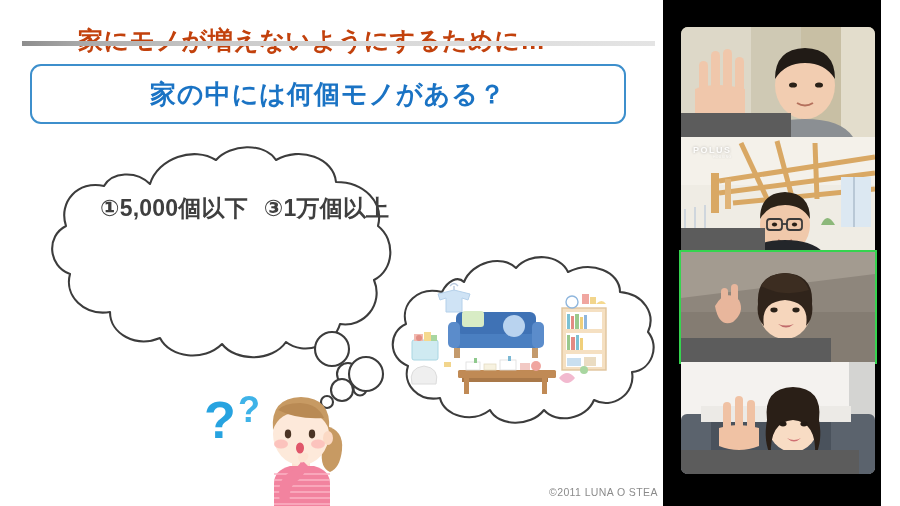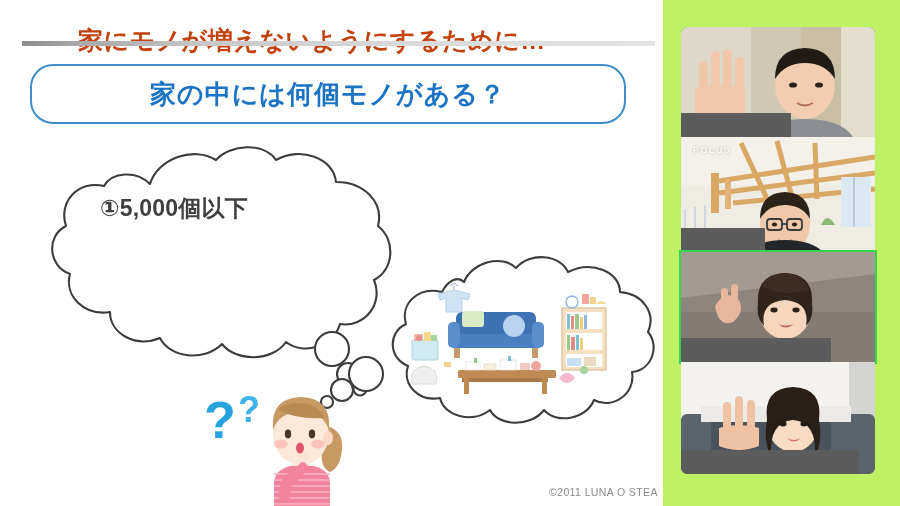--- a/index.html
+++ b/index.html
@@ -18,21 +18,21 @@
     font-size:25px;font-weight:700;color:#c2410c;
     letter-spacing:.5px;white-space:nowrap;
   }
   #title-rule{
     position:absolute;left:22px;top:41px;width:633px;height:5px;
     background:linear-gradient(to right,#8d8d8d 0%,#a8a8a8 9%,#c9c9c9 30%,#d9d9d9 60%,#e4e4e4 100%);
   }
 
   #question-box{
     position:absolute;left:30px;top:64px;width:596px;height:60px;
-    border:2.5px solid #3d8fcc;border-radius:23px;background:#fff;
+    border:2.5px solid #3d8fcc;border-radius:11px;background:#fff;
     display:flex;align-items:center;justify-content:center;box-sizing:border-box;
   }
   #question-text{
     font-size:26px;font-weight:700;color:#1a73c4;letter-spacing:1px;white-space:nowrap;
   }
 
   
   #cloud-left{position:absolute;left:18px;top:136px;width:380px;height:270px;}
   #cloud-left svg{display:block;}
   #options{
@@ -53,21 +53,21 @@
   #girl{position:absolute;left:248px;top:382px;width:112px;height:124px;}
   #qmarks{position:absolute;left:202px;top:386px;width:80px;height:80px;}
 
   #copyright{
     position:absolute;left:549px;top:486px;
     font-size:10.5px;color:#8b8b8b;letter-spacing:.4px;white-space:nowrap;
   }
 
   
   #video-panel{
-    position:absolute;left:663px;top:0;width:237px;height:506px;background:#bef264;text-align:right;
+    position:absolute;left:663px;top:0;width:218px;height:506px;background:#000000;text-align:right;
   }
   .tile{position:absolute;left:18px;width:194px;overflow:hidden;background:#222;}
   .tile .feed{position:absolute;inset:0;}
   .namebar{
     position:absolute;left:0;height:24px;background:#5c5c5c;
   }
   .tile.active{box-shadow:0 0 0 2px #35d44f;}
   .tile.r1{top:27px;height:110px;border-radius:7px 7px 0 0;}
   .tile.r2{top:137px;height:115px;}
   .tile.r3{top:252px;height:110px;}
@@ -102,20 +102,21 @@
                  C186 226 152 222 142 202 C118 212 92 198 92 176
                  C66 180 46 160 52 138 C30 130 28 100 48 90
                  C40 66 60 44 86 50 C94 36 118 34 132 48 Z" stroke="#3c3c3c" stroke-width="2.1" fill="#ffffff" stroke-linejoin="round"></path>
         <circle cx="314" cy="213" r="17" stroke="#3c3c3c" stroke-width="2.1" fill="#fff"></circle>
         <circle cx="330" cy="238" r="11" stroke="#3c3c3c" stroke-width="2.1" fill="#fff"></circle>
         <circle cx="342" cy="253" r="6.5" stroke="#3c3c3c" stroke-width="2.1" fill="#fff"></circle>
       </svg>
 
       <div id="options">
         <div class="opt">①5,000個以下</div>
+        <div class="opt">③1万個以上</div>
       </div>
     </div>
 
     <div id="cloud-right">
       <svg width="290" height="185" viewBox="0 0 290 185" fill="none">
         <path d="M96 30 C104 10 134 2 148 16 C162 0 192 2 200 20
                  C224 8 252 20 252 40 C276 42 288 62 280 80
                  C292 94 284 118 264 120 C268 142 244 158 226 148
                  C218 168 188 172 176 158 C162 176 130 174 122 158
                  C104 172 76 164 72 146 C50 150 34 132 40 114

